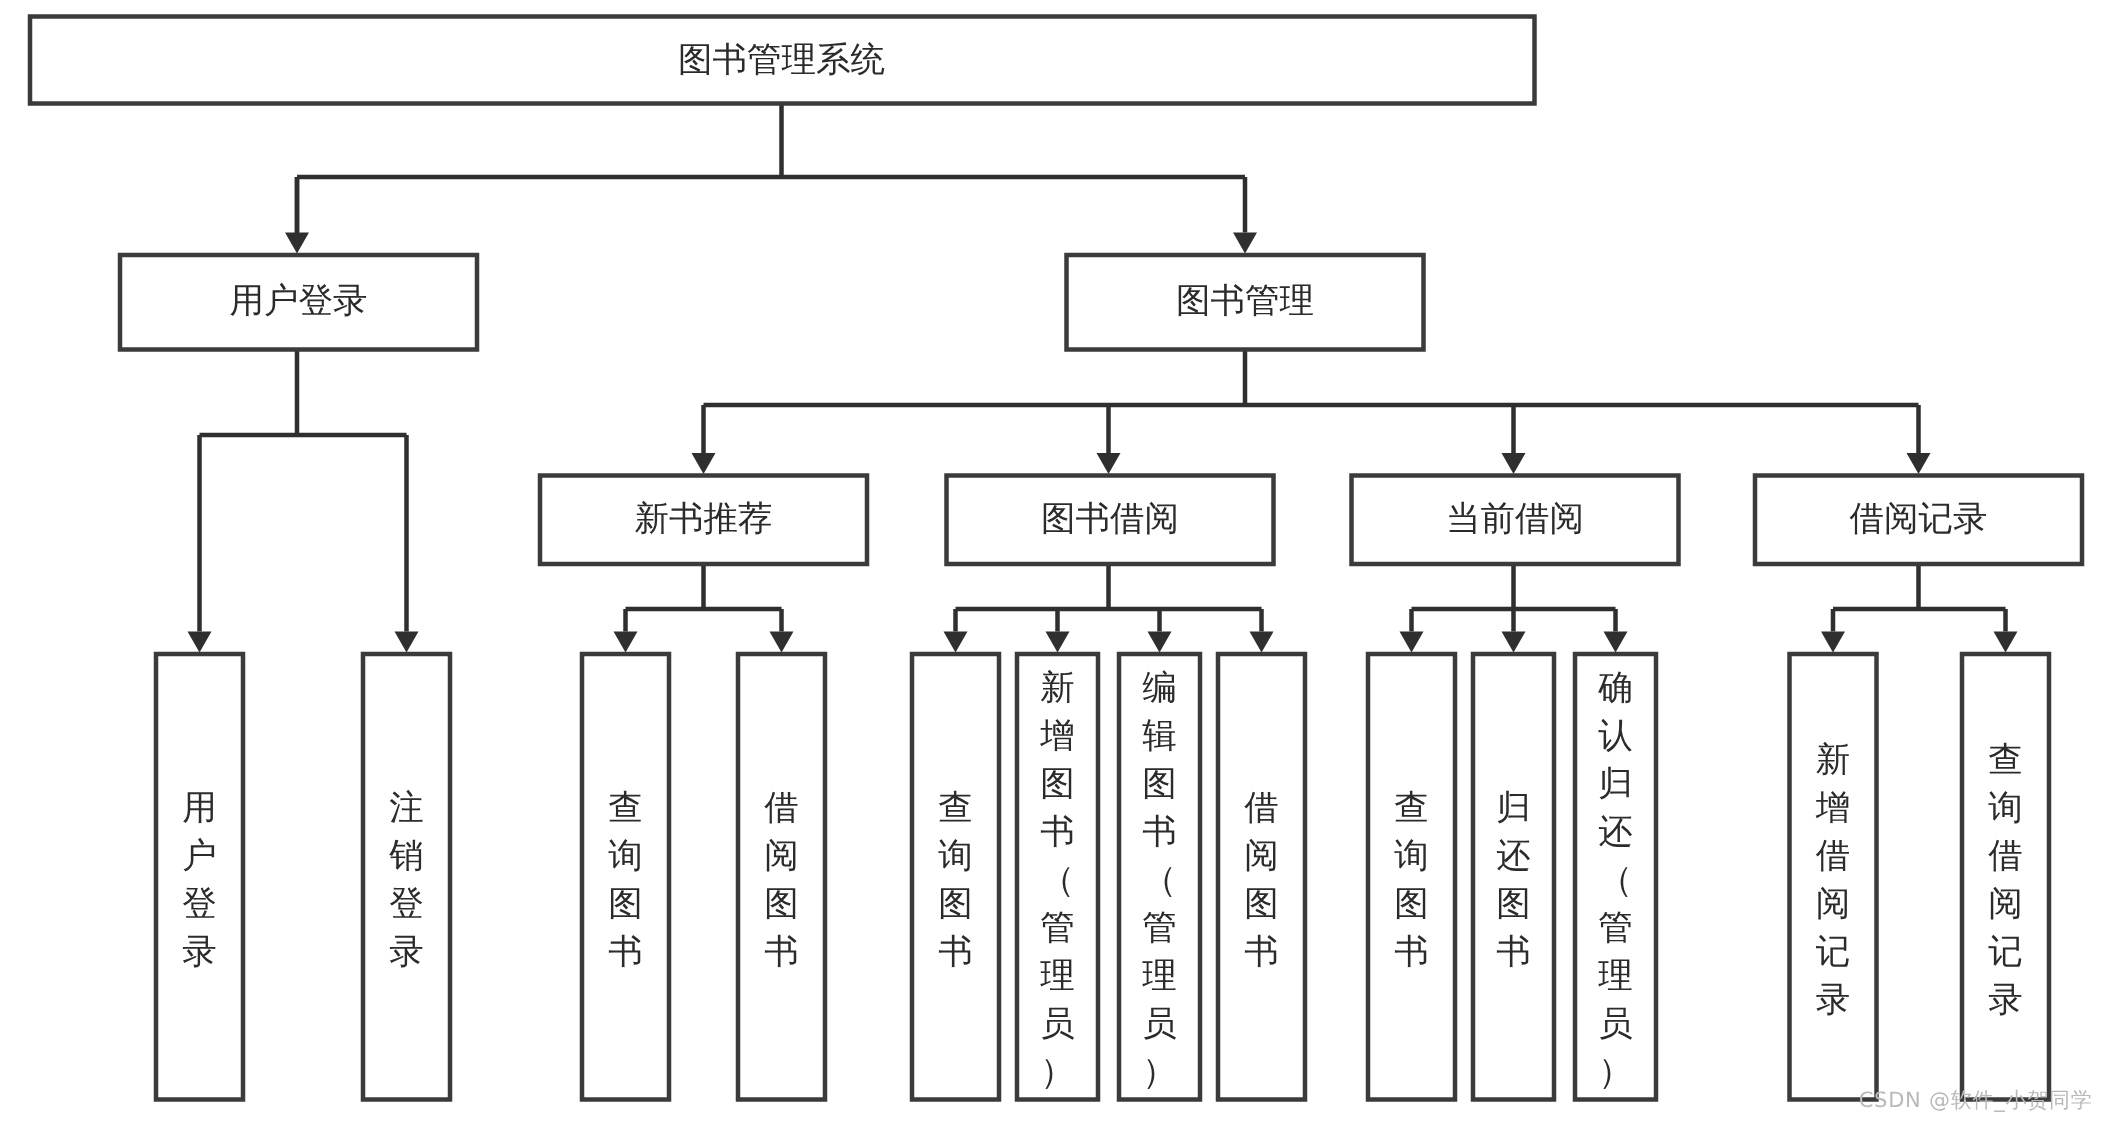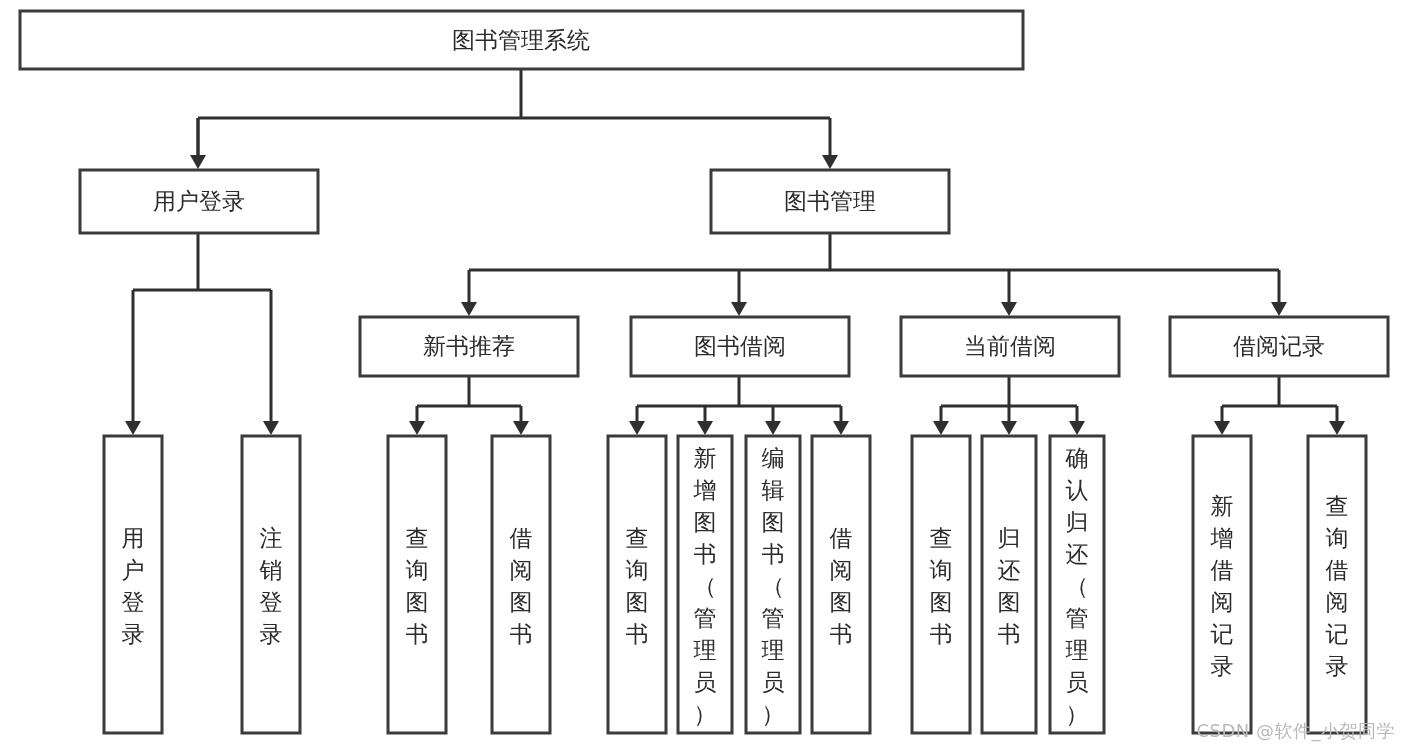--- a/index.html
+++ b/index.html
@@ -49,21 +49,21 @@
   }
   .link-arrow {
     fill: #2f2f2f;
     stroke: none;
   }
   .watermark {
     position: absolute;
     right: 10px;
     bottom: 4px;
     font-family: "DejaVu Sans", "Liberation Sans", sans-serif;
-    font-size: 18px;
+    font-size: 14px;
     color: #b9b9b9;
     white-space: nowrap;
     letter-spacing: 0.5px;
   }
 </style>
 </head>
 <body>
 
 <div id="diagram-root">
   <svg width="1405" height="747" viewBox="0 0 1405 747" xmlns="http://www.w3.org/2000/svg">

